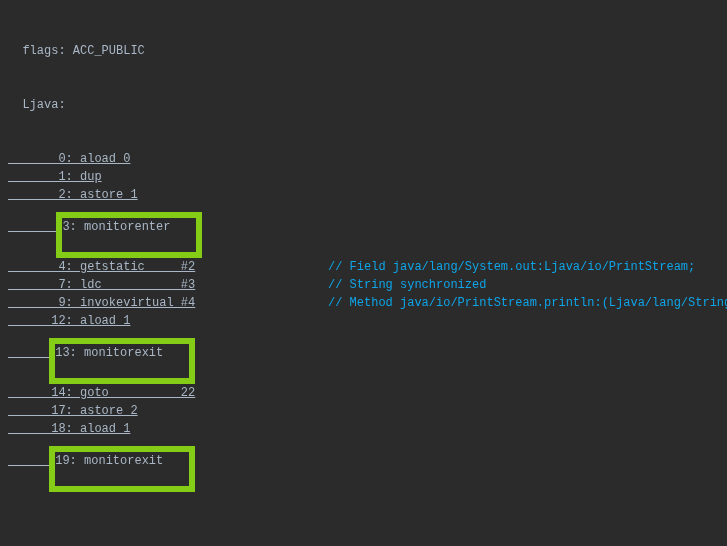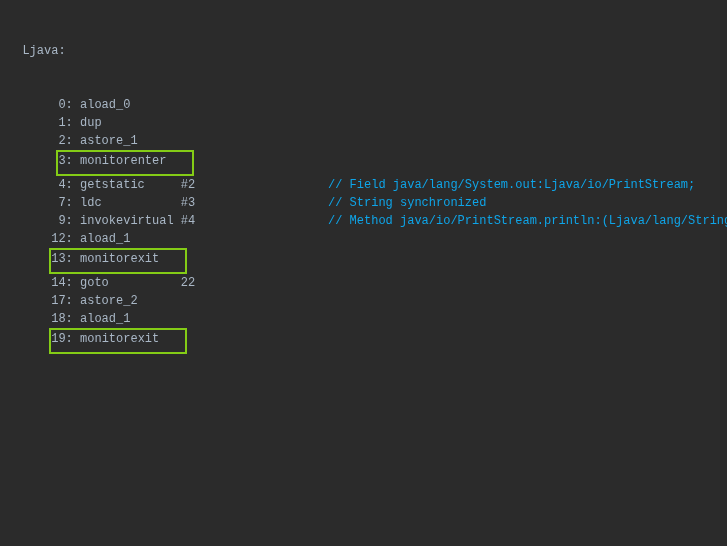--- a/index.html
+++ b/index.html
@@ -19,42 +19,45 @@
     }
     .code-block {
       display: block;
       white-space: pre;
     }
     .line {
       display: block;
       white-space: pre;
     }
     .highlight-box {
-      border: 2px solid #84cc16;
+      border: 6px solid #84cc16;
       display: inline-block;
-      padding: 0 4px 4px 0;
+      padding: 0 4px 16px 0;
       margin-left: -2px;
+      margin-top: 8px;
     }
     .comment {
       color: #0ea5e9;
     }
     .row {
       display: flex;
     }
     .col-left {
       min-width: 320px;
+      text-decoration: underline;
     }
     .col-right {
       flex: 1;
     }
   </style>
 </head>
 <body>
 
 <div class="code-block">
+  <span class="line">  flags: ACC_PUBLIC</span>
   <span class="line">  Ljava:</span>
   <div id="instr-list"><div class="row"><span class="col-left" style="white-space: pre;">       0: aload_0</span></div><div class="row"><span class="col-left" style="white-space: pre;">       1: dup</span></div><div class="row"><span class="col-left" style="white-space: pre;">       2: astore_1</span></div><div class="row"><span class="col-left" style="white-space: pre;">       <span class="highlight-box">3: monitorenter   </span></span></div><div class="row"><span class="col-left" style="white-space: pre;">       4: getstatic     #2</span><span class="col-right comment" style="white-space: pre;">// Field java/lang/System.out:Ljava/io/PrintStream;</span></div><div class="row"><span class="col-left" style="white-space: pre;">       7: ldc           #3</span><span class="col-right comment" style="white-space: pre;">// String synchronized</span></div><div class="row"><span class="col-left" style="white-space: pre;">       9: invokevirtual #4</span><span class="col-right comment" style="white-space: pre;">// Method java/io/PrintStream.println:(Ljava/lang/String;)V</span></div><div class="row"><span class="col-left" style="white-space: pre;">      12: aload_1</span></div><div class="row"><span class="col-left" style="white-space: pre;">      <span class="highlight-box">13: monitorexit   </span></span></div><div class="row"><span class="col-left" style="white-space: pre;">      14: goto          22</span></div><div class="row"><span class="col-left" style="white-space: pre;">      17: astore_2</span></div><div class="row"><span class="col-left" style="white-space: pre;">      18: aload_1</span></div><div class="row"><span class="col-left" style="white-space: pre;">      <span class="highlight-box">19: monitorexit   </span></span></div></div>
   
   
   
   
   
 </div>
 
 </body></html>

